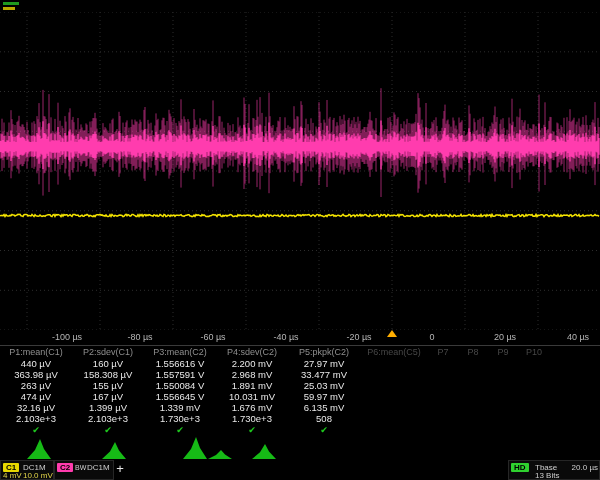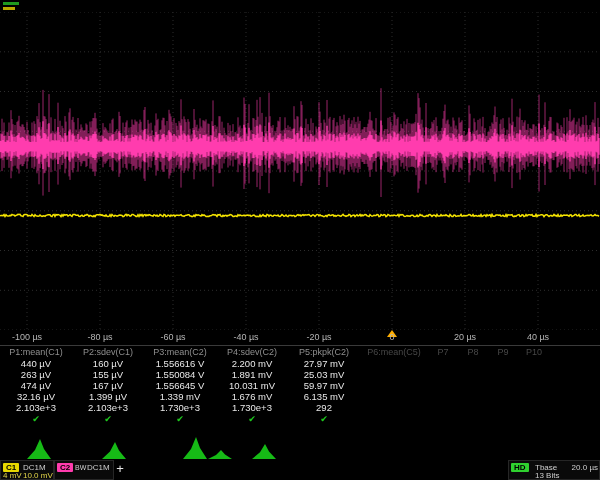--- a/index.html
+++ b/index.html
@@ -13,21 +13,21 @@
 
   
   .grid-area{position:absolute;top:12px;left:0;width:600px;height:318px;}
   .trigger-marker{position:absolute;top:330px;left:387px;width:0;height:0;
     border-left:5px solid transparent;border-right:5px solid transparent;
     border-bottom:7px solid #ffae00;}
 
   
   .time-axis{position:absolute;top:331px;left:0;width:600px;height:13px;
     font-size:9px;color:#b5b5b5;}
-  .time-label{position:absolute;top:1px;transform:translateX(-50%);white-space:nowrap;}
+  .time-label{position:absolute;top:1px;transform:translateX(-50%);white-space:nowrap;margin-left:40px;}
 
   
   .meas-table{position:absolute;top:345px;left:0;width:600px;border-top:1px solid #3a3a3a;}
   .meas-row{display:grid;grid-template-columns:72px 72px 72px 72px 72px 68px 30px 30px 30px 32px;
     }
   .meas-cell{text-align:center;overflow:hidden;white-space:nowrap;}
   .meas-th{height:12px;line-height:12px;font-size:9px;color:#8f8f8f;}
   .meas-th.dim{color:#474747;}
   .meas-val{height:11px;line-height:11px;font-size:9.5px;color:#e8e8e8;}
   .meas-check{height:12px;line-height:12px;font-size:9px;color:#1ecb1e;}
@@ -118,20 +118,32 @@
           <div class="meas-cell meas-val">1.556616 V</div>
           <div class="meas-cell meas-val">2.200 mV</div>
           <div class="meas-cell meas-val">27.97 mV</div>
           <div class="meas-cell meas-val"></div>
           <div class="meas-cell meas-val"></div>
           <div class="meas-cell meas-val"></div>
           <div class="meas-cell meas-val"></div>
           <div class="meas-cell meas-val"></div>
         </div>
         <div class="meas-row">
+          <div class="meas-cell meas-val">363.98 µV</div>
+          <div class="meas-cell meas-val">158.308 µV</div>
+          <div class="meas-cell meas-val">1.557591 V</div>
+          <div class="meas-cell meas-val">2.968 mV</div>
+          <div class="meas-cell meas-val">33.477 mV</div>
+          <div class="meas-cell meas-val"></div>
+          <div class="meas-cell meas-val"></div>
+          <div class="meas-cell meas-val"></div>
+          <div class="meas-cell meas-val"></div>
+          <div class="meas-cell meas-val"></div>
+        </div>
+        <div class="meas-row">
           <div class="meas-cell meas-val">263 µV</div>
           <div class="meas-cell meas-val">155 µV</div>
           <div class="meas-cell meas-val">1.550084 V</div>
           <div class="meas-cell meas-val">1.891 mV</div>
           <div class="meas-cell meas-val">25.03 mV</div>
           <div class="meas-cell meas-val"></div>
           <div class="meas-cell meas-val"></div>
           <div class="meas-cell meas-val"></div>
           <div class="meas-cell meas-val"></div>
           <div class="meas-cell meas-val"></div>
@@ -158,21 +170,21 @@
           <div class="meas-cell meas-val"></div>
           <div class="meas-cell meas-val"></div>
           <div class="meas-cell meas-val"></div>
           <div class="meas-cell meas-val"></div>
         </div>
         <div class="meas-row">
           <div class="meas-cell meas-val">2.103e+3</div>
           <div class="meas-cell meas-val">2.103e+3</div>
           <div class="meas-cell meas-val">1.730e+3</div>
           <div class="meas-cell meas-val">1.730e+3</div>
-          <div class="meas-cell meas-val">292</div>
+          <div class="meas-cell meas-val">508</div>
           <div class="meas-cell meas-val"></div>
           <div class="meas-cell meas-val"></div>
           <div class="meas-cell meas-val"></div>
           <div class="meas-cell meas-val"></div>
           <div class="meas-cell meas-val"></div>
         </div>
       </div>
     <div class="meas-row">
         <div class="meas-cell meas-check">✔</div>
         <div class="meas-cell meas-check">✔</div>

